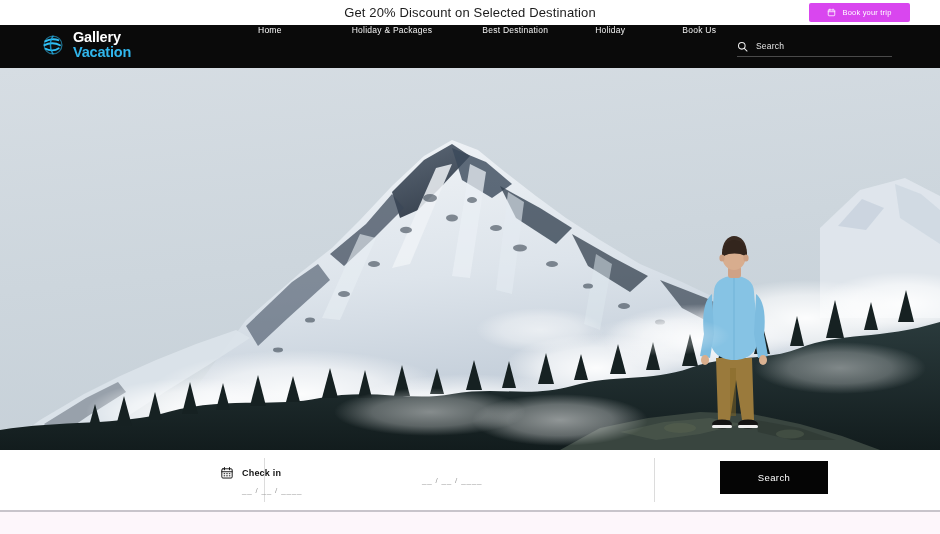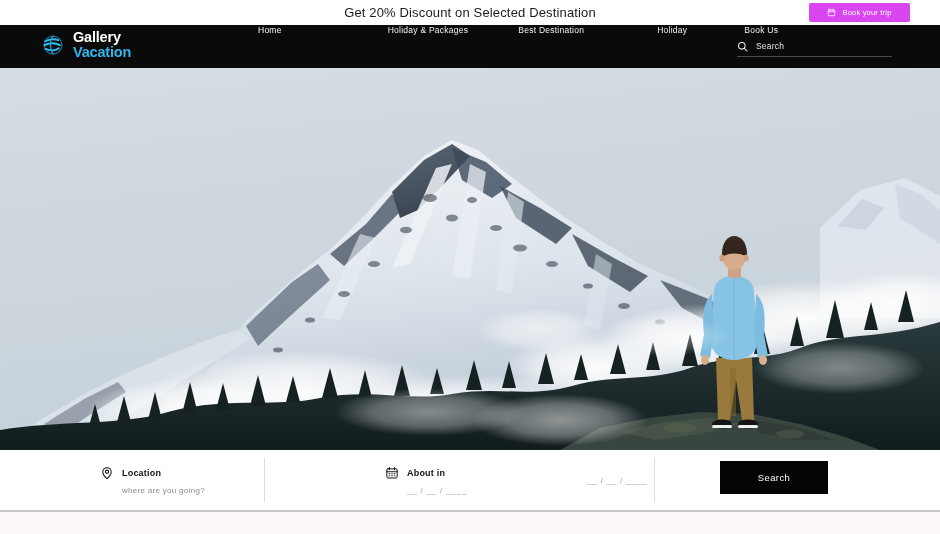--- a/index.html
+++ b/index.html
@@ -273,22 +273,22 @@
         </svg>
       </span>
       <span class="brand-words">
         <span class="brand-line1">Gallery</span>
         <span class="brand-line2">Vacation</span>
       </span>
     </div>
 
     <nav class="main-nav">
       <a class="nav-link is-active" style="margin-right:70px;">Home</a>
-      <a class="nav-link" style="margin-right:50px;margin-left:36px;">Holiday &amp; Packages</a>
-      <a class="nav-link" style="margin-right:73px;">Best Destination</a>
+      <a class="nav-link" style="margin-right:50px;">Holiday &amp; Packages</a>
+      <a class="nav-link" style="margin-right:47px;">Best Destination</a>
       <a class="nav-link" style="margin-right:57px;">Holiday</a>
       <a class="nav-link">Book Us</a>
     </nav>
 
     <div class="header-search">
       <span>
         <svg class="icon-search" viewBox="0 0 16 16" fill="none" stroke="#f0f0f0" stroke-width="1.5" stroke-linecap="round">
           <circle cx="7" cy="7" r="4.8"></circle>
           <path d="M10.6 10.6l4 4"></path>
         </svg>
@@ -456,45 +456,33 @@
       <ellipse cx="560" cy="352" rx="88" ry="26" fill="url(#puff)" opacity="0.55"></ellipse>
       <ellipse cx="430" cy="344" rx="96" ry="24" fill="url(#puff)" opacity="0.5"></ellipse>
       <ellipse cx="840" cy="300" rx="86" ry="26" fill="url(#puff)" opacity="0.45"></ellipse>
       <ellipse cx="660" cy="268" rx="70" ry="20" fill="url(#puff)" opacity="0.4"></ellipse>
     </svg>
   </div>
 
   <section class="booking-bar">
     <div class="booking-inner">
 
-      <div class="booking-field f-location">
-        <div class="field-head">
-          <span>
-            <svg class="field-icon" viewBox="0 0 20 20" fill="none" stroke="#151515" stroke-width="1.5" stroke-linecap="round" stroke-linejoin="round">
-              <path d="M10 18s6-5.2 6-9.6A6 6 0 1 0 4 8.4C4 12.8 10 18 10 18z"></path>
-              <circle cx="10" cy="8.2" r="2.3"></circle>
-            </svg>
-          </span>
-          <span class="field-label">Location</span>
-        </div>
-        <div class="field-value">where are you going?</div>
-      </div>
 
       <div class="booking-divider div-1"></div>
 
       <div class="booking-field f-checkin">
         <div class="field-head">
           <span>
             <svg class="field-icon" viewBox="0 0 20 20" fill="none" stroke="#151515" stroke-width="1.4" stroke-linecap="round" stroke-linejoin="round">
               <rect x="2.6" y="4" width="14.8" height="13.2" rx="1.6"></rect>
               <path d="M6.4 2.2v3.2M13.6 2.2v3.2M2.6 8.2h14.8"></path>
               <path d="M5.8 11h1M9.5 11h1M13.2 11h1M5.8 14h1M9.5 14h1M13.2 14h1"></path>
             </svg>
           </span>
-          <span class="field-label">About in</span>
+          <span class="field-label">Check in</span>
         </div>
         <div class="field-value date">__ / __ / ____</div>
       </div>
 
       <div class="booking-field f-checkout">
         <div class="field-value date">__ / __ / ____</div>
       </div>
 
       <div class="booking-divider div-2"></div>
 

